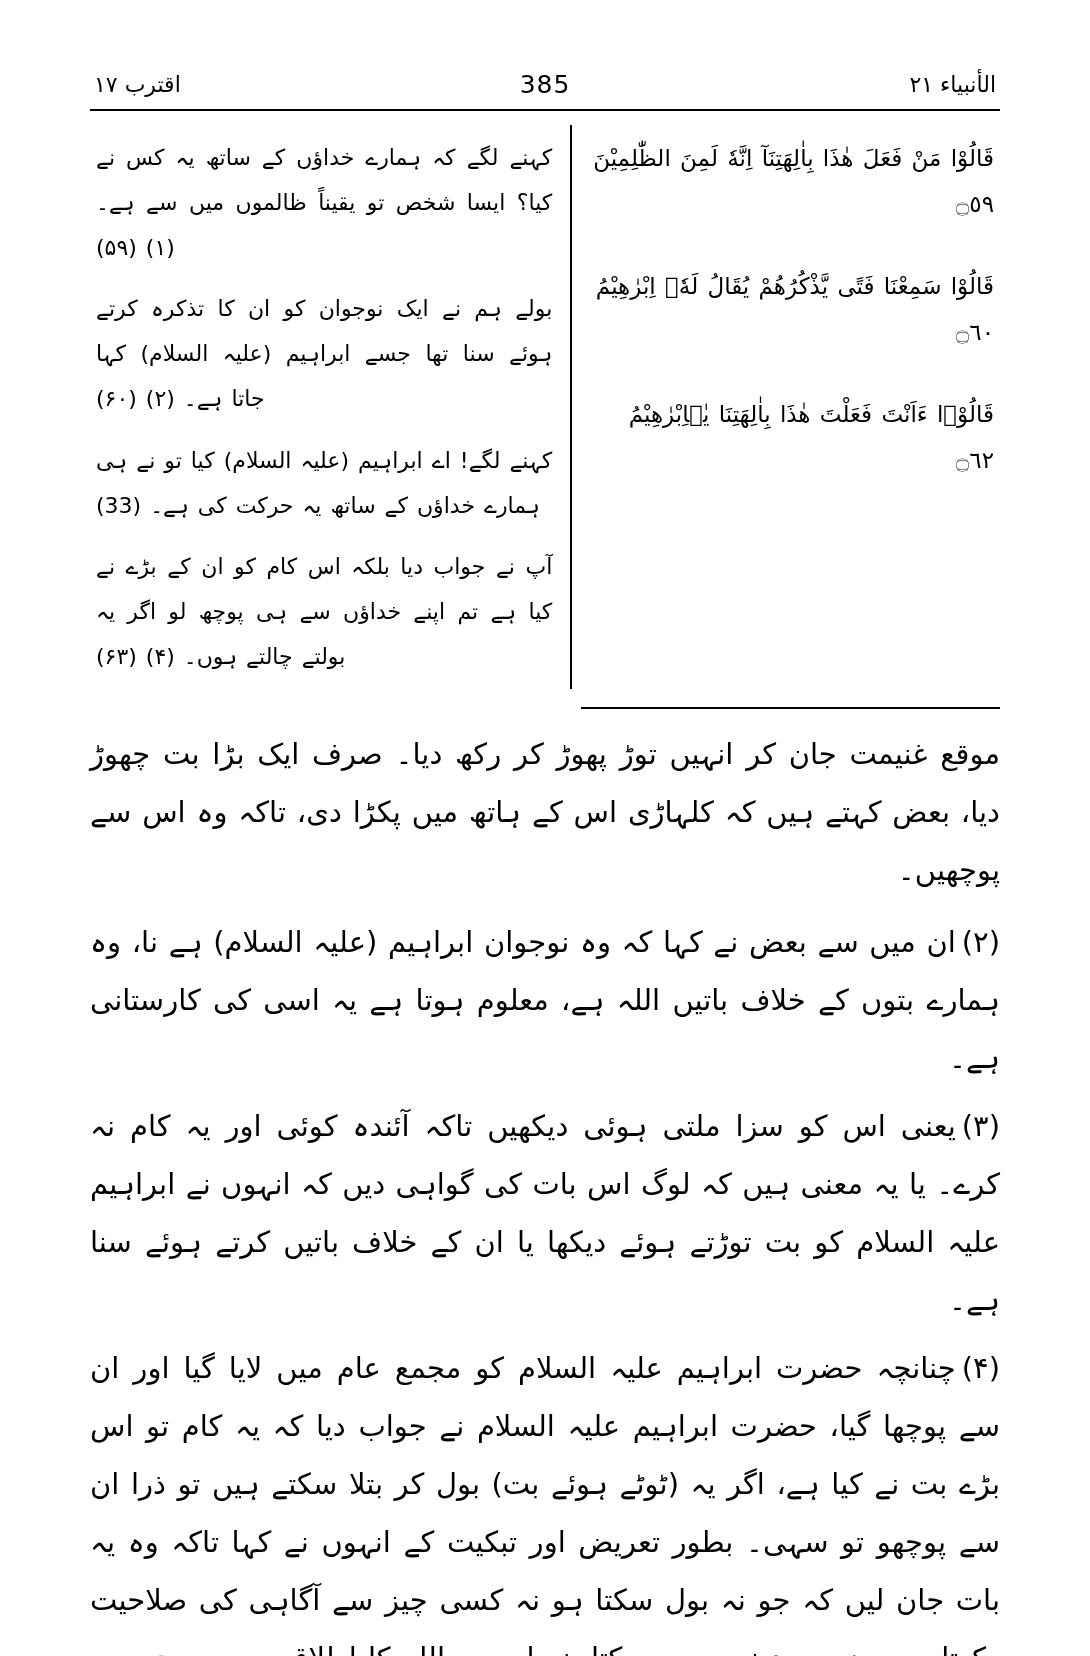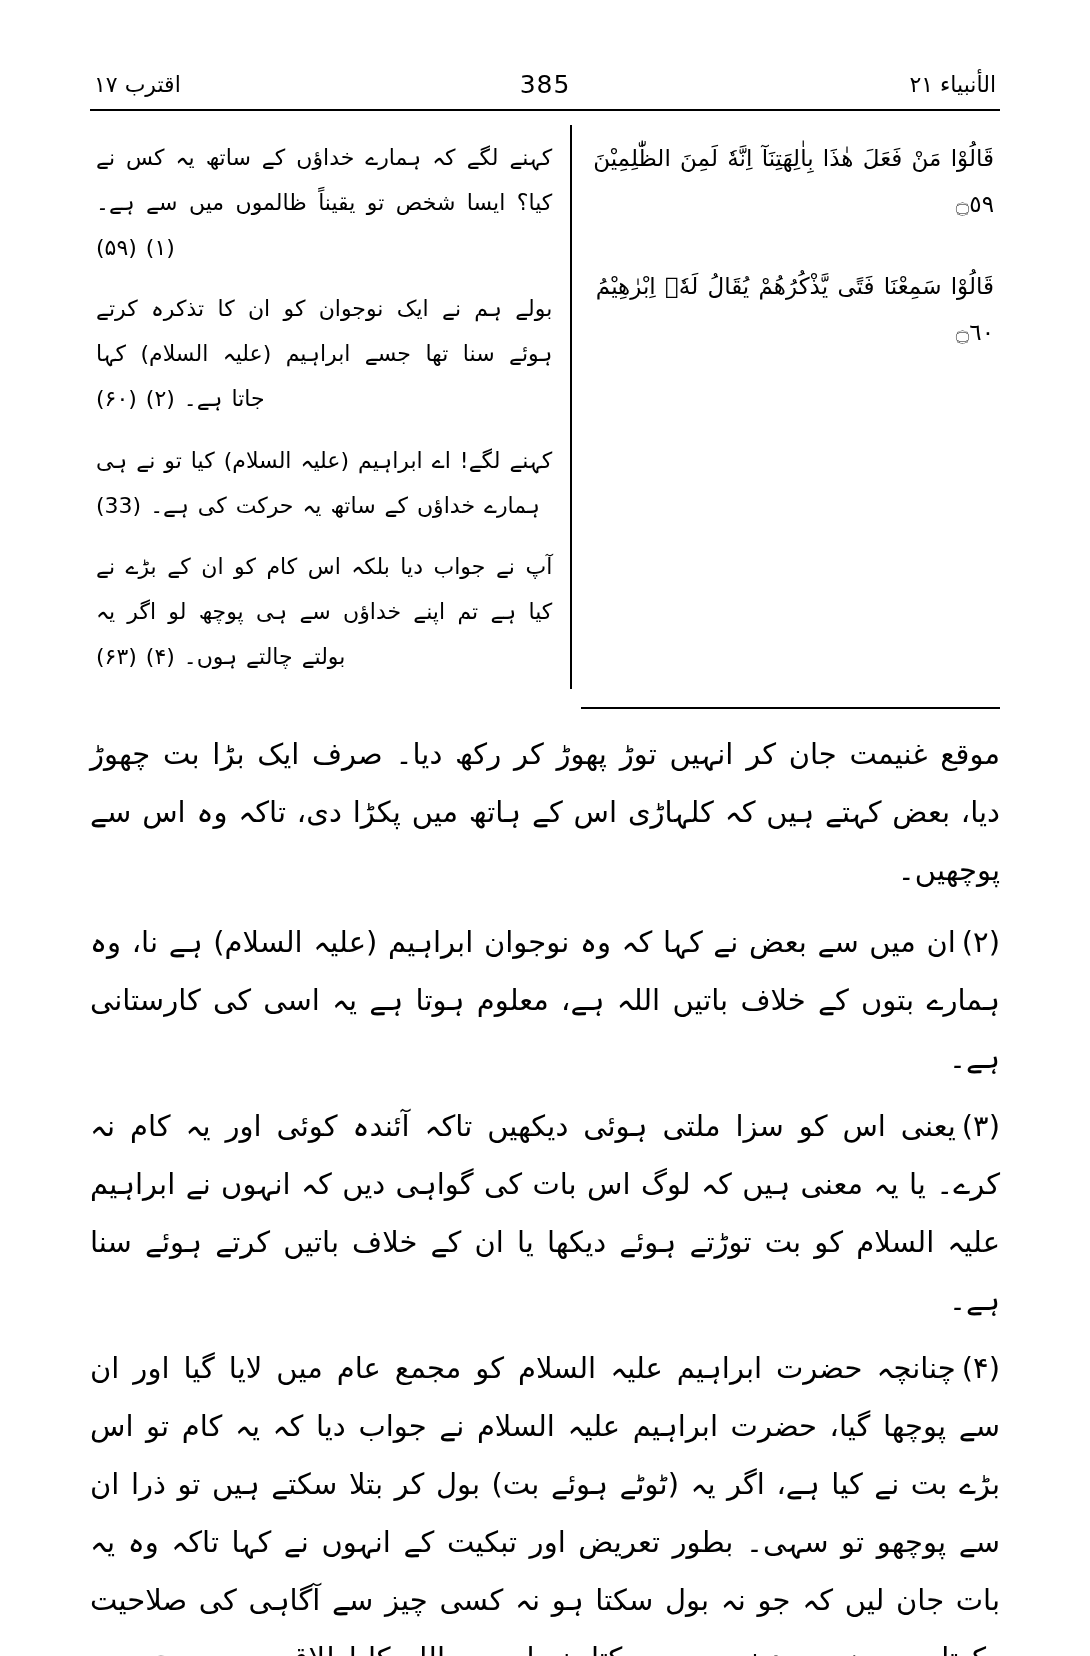--- a/index.html
+++ b/index.html
@@ -126,20 +126,21 @@
     <div class="header-center">385</div>
     <div class="header-side">اقترب ١٧</div>
   </div>
   <div class="header-rule"></div>
 
   <div class="top-block">
 
     <div class="col-arabic">
       <div class="ayah">قَالُوْا مَنْ فَعَلَ هٰذَا بِاٰلِهَتِنَآ اِنَّهٗ لَمِنَ الظّٰلِمِيْنَ ۝٥٩</div>
       <div class="ayah">قَالُوْا سَمِعْنَا فَتًى يَّذْكُرُهُمْ يُقَالُ لَهٗۤ اِبْرٰهِيْمُ ۝٦٠</div>
+      <div class="ayah">قَالُوْۤا ءَاَنْتَ فَعَلْتَ هٰذَا بِاٰلِهَتِنَا يٰۤاِبْرٰهِيْمُ ۝٦٢</div>
     </div>
 
     <div class="col-urdu">
       <div class="trans-para">کہنے لگے کہ ہمارے خداؤں کے ساتھ یہ کس نے کیا؟ ایسا شخص تو یقیناً ظالموں میں سے ہے۔ (۱) (۵۹)</div>
       <div class="trans-para">بولے ہم نے ایک نوجوان کو ان کا تذکرہ کرتے ہوئے سنا تھا جسے ابراہیم (علیہ السلام) کہا جاتا ہے۔ (۲) (۶۰)</div>
       <div class="trans-para">کہنے لگے! اے ابراہیم (علیہ السلام) کیا تو نے ہی ہمارے خداؤں کے ساتھ یہ حرکت کی ہے۔ (33)</div>
       <div class="trans-para">آپ نے جواب دیا بلکہ اس کام کو ان کے بڑے نے کیا ہے تم اپنے خداؤں سے ہی پوچھ لو اگر یہ بولتے چالتے ہوں۔ (۴) (۶۳)</div>
     </div>
 
   </div>

